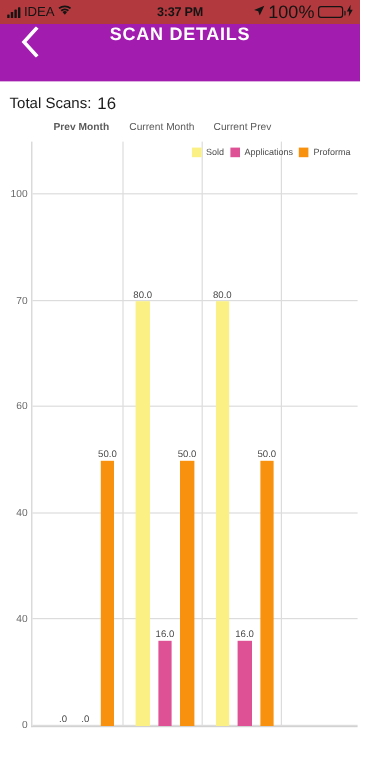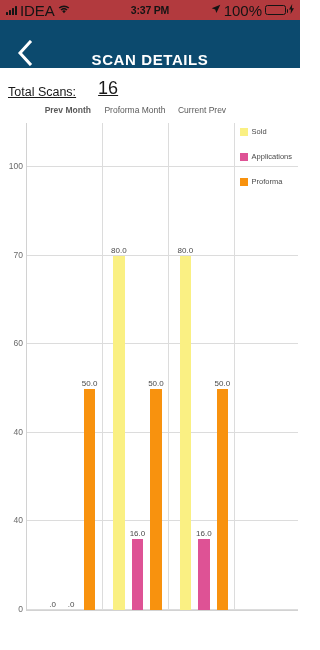--- a/index.html
+++ b/index.html
@@ -57,21 +57,21 @@
   .signal-bars i {
     display: block;
     width: 2px;
     background: #141414;
     border-radius: 0.5px;
   }
   .signal-bars i:nth-child(1) { height: 3px; }
   .signal-bars i:nth-child(2) { height: 5px; }
   .signal-bars i:nth-child(3) { height: 7px; }
   .signal-bars i:nth-child(4) { height: 9px; }
-  .carrier { font-size: 15px; font-weight: normal; letter-spacing: -0.1px; }
+  .carrier { font-size: 11px; font-weight: normal; letter-spacing: -0.1px; }
   .battery-pct { font-size: 15px; font-weight: normal; }
   .battery {
     width: 21px;
     height: 10px;
     border: 1px solid #141414;
     border-radius: 2.5px;
     position: relative;
     box-sizing: border-box;
     padding: 1px;
   }
@@ -88,23 +88,23 @@
   .battery-fill {
     background: #4cd964;
     height: 100%;
     width: 100%;
     border-radius: 1px;
   }
 
   
   .navbar {
     height: 48px;
-    background: #0c4a6e;
-    display: flex;
-    align-items: flex-end;
+    background: #a21caf;
+    display: flex;
+    align-items: flex-start;
     position: relative;
   }
   .back-btn {
     position: absolute;
     left: 10px;
     width: 30px;
     height: 30px;
     display: flex;
     align-items: center;
     justify-content: center;
@@ -123,25 +123,24 @@
   .content {
     background: #ffffff;
     height: 582px;
     position: relative;
   }
   .total-scans {
     padding: 10px 0 0 8px;
     font-size: 12.5px;
     color: #1a1a1a;
     display: flex;
-    align-items: flex-end;
-    gap: 22px;
-    text-decoration: underline;
-  }
-  .total-scans .value { font-size: 18px; }
+    align-items: center;
+    gap: 5px;
+  }
+  .total-scans .value { font-size: 14px; }
 
   
   .chart-wrap {
     position: relative;
     margin-top: 6px;
     height: 540px;
   }
   .group-labels {
     position: absolute;
     left: 26px;
@@ -201,22 +200,22 @@
     color: #4a4a4a;
     white-space: nowrap;
   }
 
   
   .legend {
     position: absolute;
     right: 8px;
     top: 22px;
     display: flex;
-    flex-direction: column;
-    gap: 16px;
+    flex-direction: row;
+    gap: 5px;
     z-index: 5;
   }
   .legend-row {
     display: flex;
     align-items: center;
     gap: 4px;
   }
   .legend-swatch {
     width: 8px;
     height: 8px;
@@ -281,21 +280,21 @@
 <div class="content">
 
   <div class="total-scans">
     <span>Total Scans:</span>
     <span class="value">16</span>
   </div>
 
   <div class="chart-wrap">
     <div class="group-labels" id="group-labels">
         <div class="group-label" style="left: calc(15.25%); font-weight: bold;">Prev Month</div>
-        <div class="group-label" style="left: calc(39.75%);">Proforma Month</div>
+        <div class="group-label" style="left: calc(39.75%);">Current Month</div>
         <div class="group-label" style="left: calc(64.25%);">Current Prev</div>
       </div>
 
     <div class="legend" id="legend">
         <div class="legend-row">
           <span class="legend-swatch" style="background: rgb(250, 240, 131);"></span>
           <span class="legend-text">Sold</span>
         </div>
         <div class="legend-row">
           <span class="legend-swatch" style="background: rgb(222, 82, 149);"></span>

